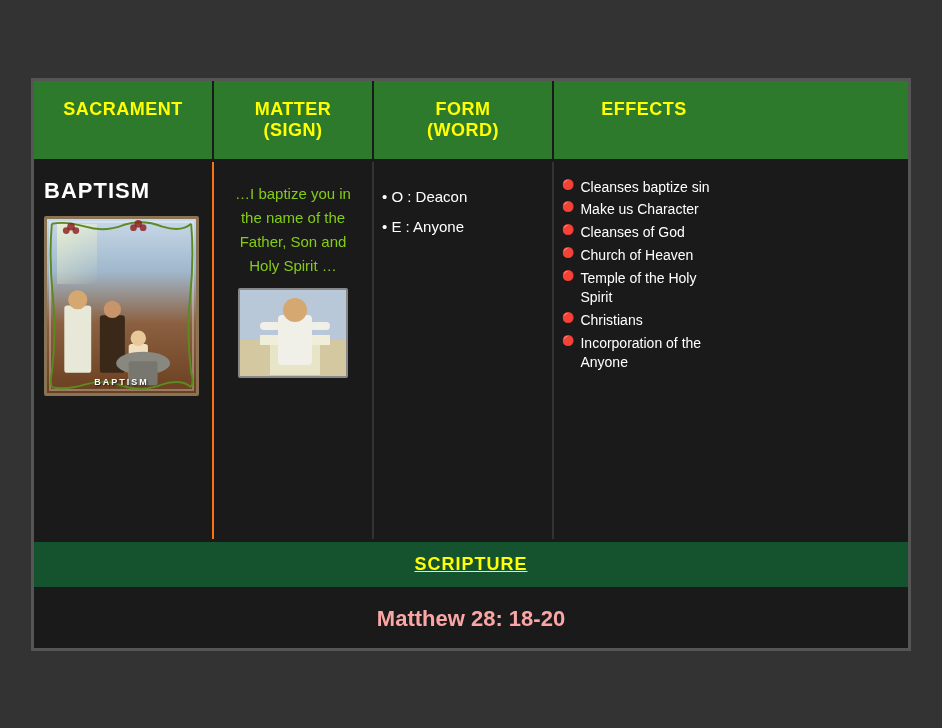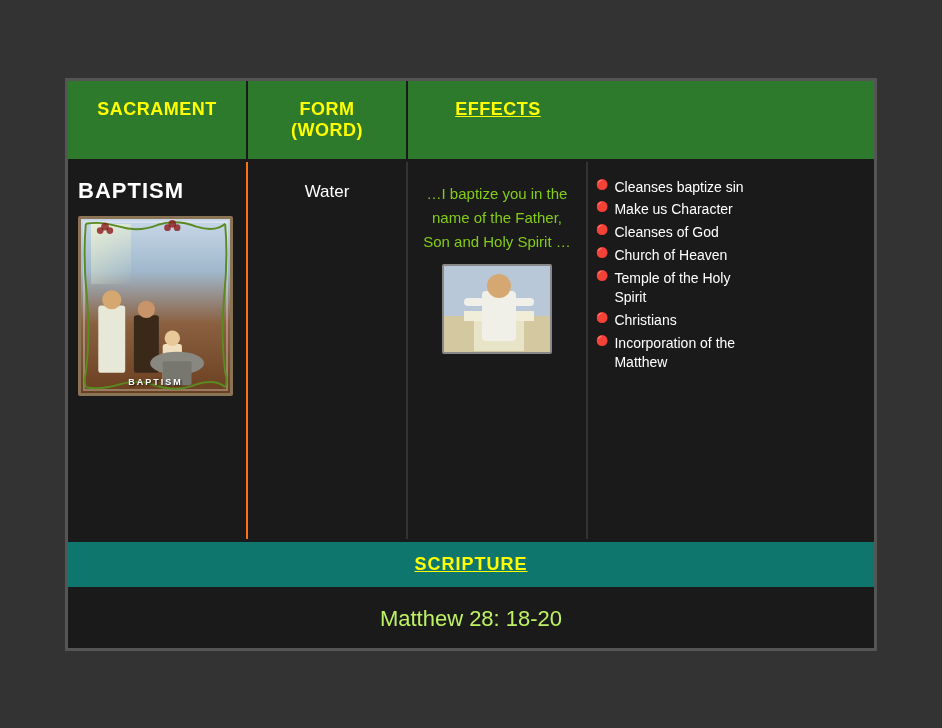--- a/index.html
+++ b/index.html
@@ -5,21 +5,21 @@
     * { box-sizing: border-box; margin: 0; padding: 0; }
     body {
       background: #333;
       display: flex;
       justify-content: center;
       align-items: center;
       min-height: 100vh;
       font-family: Arial, sans-serif;
     }
     .slide {
-      width: 812px;
+      width: 880px;
       background: #1a1a1a;
       border: 3px solid #555;
       overflow: hidden;
     }
     
     .header-row {
       display: grid;
       grid-template-columns: 180px 160px 180px 180px 180px;
       background: #2d7a2d;
       border-bottom: 3px solid #1a1a1a;
@@ -27,21 +27,21 @@
     .header-cell {
       color: #ffff00;
       font-weight: bold;
       font-size: 18px;
       text-align: center;
       padding: 18px 10px;
       border-right: 2px solid #1a1a1a;
       text-transform: uppercase;
       letter-spacing: 0.5px;
     }
-    .header-cell:last-child { border-right: none; text-decoration: underline; }
+    .header-cell:last-child { border-right: none; }
 
     
     .content-row {
       display: grid;
       grid-template-columns: 180px 160px 180px 180px 180px;
       background: #1a1a1a;
       min-height: 380px;
       border-bottom: 3px solid #1a1a1a;
     }
     .content-cell {
@@ -173,52 +173,56 @@
       margin: 10px auto 0;
       background: linear-gradient(180deg, #b8c8d8 0%, #9aacbe 30%, #f0efe0 60%, #c0b090 100%);
       border: 2px solid #888;
       border-radius: 2px;
       position: relative;
       overflow: hidden;
     }
 
     
     .scripture-row {
-      background: #0f766e;
+      background: #14532d;
       text-align: center;
       padding: 12px;
       border-bottom: 3px solid #1a1a1a;
     }
     .scripture-label {
       color: #ffff00;
       font-weight: bold;
       font-size: 18px;
       letter-spacing: 1px;
       text-decoration: underline;
     }
 
     
     .matthew-row {
       background: #1a1a1a;
       text-align: center;
       padding: 16px;
     }
     .matthew-text {
-      color: #bef264;
-      font-weight: normal;
+      color: #fca5a5;
+      font-weight: bold;
       font-size: 22px;
     }
   </style>
 </head>
 <body>
 
 <div class="slide">
 
   <div class="header-row">
     <div class="header-cell">SACRAMENT</div>
+    <div class="header-cell">
+      <span style="white-space:pre-line">MATTER
+(SIGN)</span>
+    </div>
     <div class="header-cell">
       <span style="white-space:pre-line">FORM
 (WORD)</span>
     </div>
     <div class="header-cell">EFFECTS</div>
   </div>
 
   <div class="content-row">
 
     <div class="content-cell sacrament-cell">
@@ -254,23 +258,20 @@
             <circle cx="95" cy="124" r="8" fill="#e8c898"></circle>
 
             <ellipse cx="100" cy="150" rx="28" ry="12" fill="#888880"></ellipse>
             <rect x="85" y="148" width="30" height="25" rx="2" fill="#777770"></rect>
           </svg>
           <div class="baptism-label">BAPTISM</div>
         </div>
       </div>
     </div>
 
-    <div class="content-cell matter-cell">
-      <span>Water</span>
-    </div>
 
     <div class="content-cell form-cell">
       <div>…I baptize you in the name of the Father, Son and Holy Spirit …</div>
 
       <div class="form-image">
         <svg viewBox="0 0 110 90" width="110" height="90">
 
           <rect width="110" height="90" fill="#b8c8d8"></rect>
           <rect x="0" y="50" width="110" height="40" fill="#d4c8a0"></rect>
 
@@ -279,20 +280,24 @@
 
           <rect x="38" y="25" width="34" height="50" rx="4" fill="#f0f0e8"></rect>
           <circle cx="55" cy="20" r="12" fill="#d4a870"></circle>
 
           <rect x="20" y="32" width="20" height="8" rx="4" fill="#f0f0e8"></rect>
           <rect x="70" y="32" width="20" height="8" rx="4" fill="#f0f0e8"></rect>
         </svg>
       </div>
     </div>
 
+    <div class="content-cell minister-cell">
+      <div>• O : Deacon</div>
+      <div>• E : Anyone</div>
+    </div>
 
     <div class="content-cell effects-cell">
 
     <div class="effect-item">
           <span class="bullet-icon" style="font-size: 10px;">🔴</span>
           <span class="effect-text">Cleanses baptize sin</span>
         </div>
         <div class="effect-item">
           <span class="bullet-icon" style="font-size: 10px;">🔴</span>
           <span class="effect-text">Make us Character</span>
@@ -308,21 +313,21 @@
         <div class="effect-item">
           <span class="bullet-icon" style="font-size: 10px;">🔴</span>
           <span class="effect-text">Temple of the Holy Spirit</span>
         </div>
         <div class="effect-item">
           <span class="bullet-icon" style="font-size: 10px;">🔴</span>
           <span class="effect-text">Christians</span>
         </div>
         <div class="effect-item">
           <span class="bullet-icon" style="font-size: 10px;">🔴</span>
-          <span class="effect-text">Incorporation of the Matthew</span>
+          <span class="effect-text">Incorporation of the Anyone</span>
         </div>
       </div>
 
   </div>
 
   <div class="scripture-row">
     <span class="scripture-label">SCRIPTURE</span>
   </div>
 
   <div class="matthew-row">

